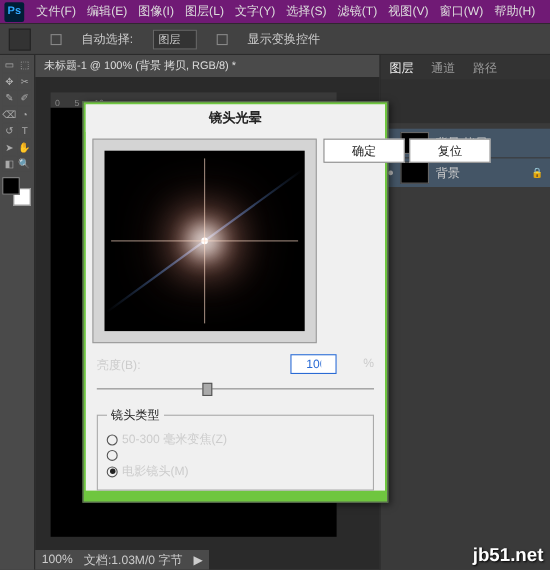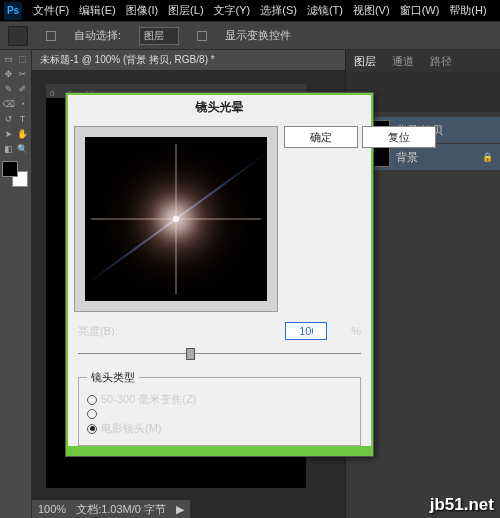--- a/index.html
+++ b/index.html
@@ -1,17 +1,17 @@
 <!DOCTYPE html>
 <html><head>
 <meta charset="utf-8">
 <style>
 *{margin:0;padding:0;box-sizing:border-box;font-family:"Microsoft YaHei",sans-serif;font-size:11px;color:#ccc}
 body{background:#4a4a4a;width:500px;height:518px;overflow:hidden;position:relative}
-.menubar{background:#000000;height:22px;display:flex;align-items:center;padding-left:4px;border-bottom:1px solid #2a2a2a}
+.menubar{background:#701a75;height:22px;display:flex;align-items:center;padding-left:4px;border-bottom:1px solid #2a2a2a}
 .ps-icon{width:18px;height:18px;background:#001e36;color:#31a8ff;font-weight:bold;font-size:10px;display:flex;align-items:center;justify-content:center;margin-right:6px;border-radius:2px}
 .menu-item{padding:2px 5px;color:#ddd;font-size:11px;cursor:pointer}
 .optbar{background:#424242;height:28px;display:flex;align-items:center;padding:0 8px;border-bottom:1px solid #2a2a2a;gap:18px}
 .opt-icon{width:20px;height:20px;background:#333;border:1px solid #222}
 .opt-sel{background:#333;border:1px solid #666;padding:1px 14px 1px 4px;font-size:10px;position:relative}
 .cb{width:10px;height:10px;border:1px solid #888;display:inline-block;vertical-align:middle}
 .main{display:flex;height:468px}
 .toolbar{width:32px;background:#4a4a4a;display:flex;flex-direction:column;padding:2px;gap:1px;border-right:1px solid #2a2a2a}
 .trow{display:flex;gap:1px}
 .tool{width:14px;height:14px;background:#4a4a4a;display:flex;align-items:center;justify-content:center;font-size:9px;color:#aaa;cursor:pointer}
@@ -27,21 +27,21 @@
 .panel-tabs{display:flex;background:#333;height:22px;align-items:center;padding:0 4px;gap:8px;font-size:10px}
 .panel-tab{color:#999;padding:2px 4px}
 .panel-tab.act{color:#eee}
 .prop-body{height:40px;background:#2f2f2f}
 .layers{flex:1;background:#3a3a3a;padding:4px 0}
 .layer-row{display:flex;align-items:center;padding:3px 6px;background:#445566;margin:1px 0;gap:6px;font-size:10px;color:#ddd}
 .layer-thumb{width:26px;height:20px;background:#000;border:1px solid #666}
 .eye{font-size:10px;color:#bbb}
 .lock{margin-left:auto;font-size:9px}
 
-.dialog{position:absolute;left:65px;top:92px;width:309px;background:#6fc63f;border:1px solid #555;z-index:100;box-shadow:2px 2px 6px rgba(0,0,0,.5)}
+.dialog{position:absolute;left:75px;top:92px;width:278px;background:#6fc63f;border:1px solid #555;z-index:100;box-shadow:2px 2px 6px rgba(0,0,0,.5)}
 .dlg-inner{background:#f0f0f0;margin:2px;padding:0;color:#222}
 .dlg-title{text-align:center;padding:4px;font-size:12px;color:#222;background:#f0f0f0;font-weight:bold}
 .dlg-body{display:flex;padding:6px;gap:6px}
 .preview-wrap{background:#d4d4d4;border:1px solid #999;padding:10px;width:204px;height:186px;display:flex;align-items:center;justify-content:center}
 .preview{width:182px;height:164px;background:#000;position:relative;overflow:hidden}
 .flare{position:absolute;left:50%;top:50%;transform:translate(-50%,-50%)}
 .core{width:6px;height:6px;background:#fff;border-radius:50%;box-shadow:0 0 18px 10px rgba(255,255,255,.9),0 0 34px 18px rgba(255,180,160,.6),0 0 50px 28px rgba(210,120,100,.35)}
 .ray{position:absolute;left:50%;top:50%;background:rgba(255,220,200,.6);transform-origin:center}
 .ray.h{width:170px;height:1px;transform:translate(-50%,-50%)}
 .ray.v{width:1px;height:150px;transform:translate(-50%,-50%)}

